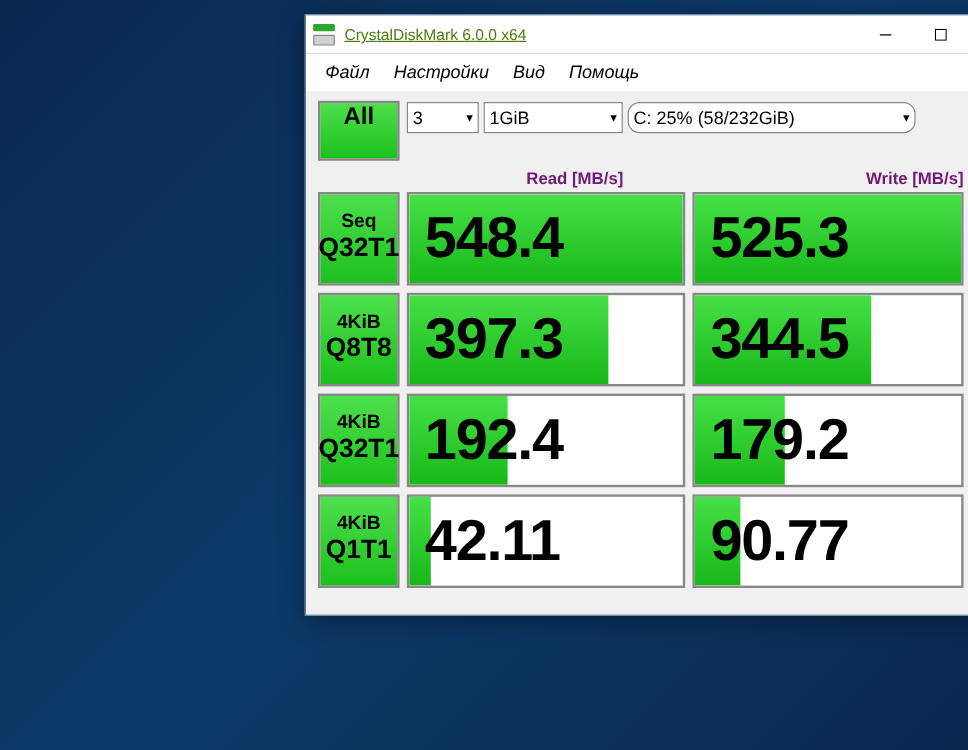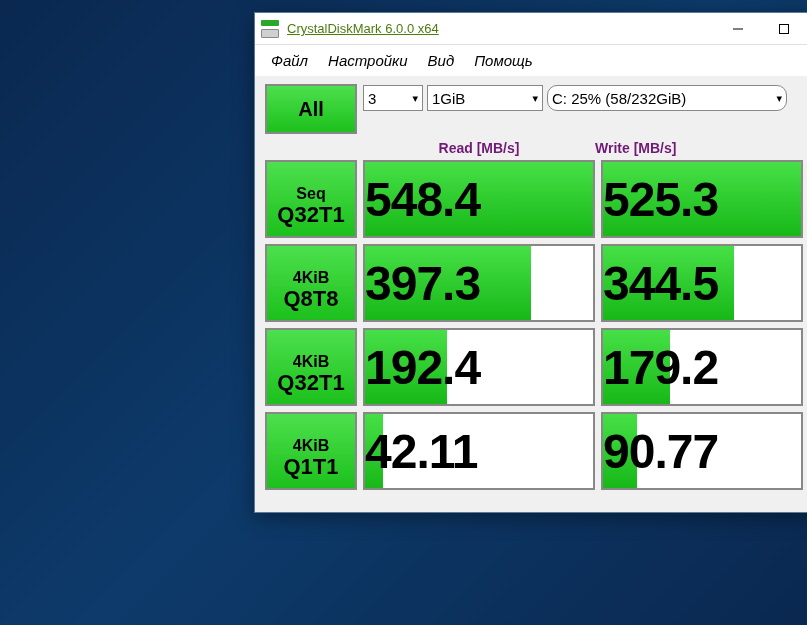--- a/index.html
+++ b/index.html
@@ -50,28 +50,28 @@
     background:#f0f0f0;
     padding: 8px 10px 16px 10px;
   }
   .controls-row {
     display:flex;
     align-items:stretch;
     gap:6px;
     margin-bottom:4px;
   }
   .side-btn {
-    width: 92px;
+    width: 68px;
     height: 50px;
     background: linear-gradient(#4de04d, #1cc01c);
     border: 2px solid #888;
     display:flex;
     flex-direction:column;
     align-items:center;
-    justify-content:center;
+    justify-content:flex-start;
     font-weight:bold;
     color:#000;
     font-size:20px;
     cursor:pointer;
   }
   .side-btn.small { font-size:15px; line-height:1.1; }
   .selects {
     display:flex;
     gap:4px;
     align-items:center;
@@ -95,21 +95,21 @@
   .headers-row {
     display:flex;
     margin-left:98px;
     font-size:14px;
     font-weight:bold;
     color:#701a75;
     margin-top:6px;
     margin-bottom:4px;
   }
   .header-read { width:232px; text-align:center; }
-  .header-write { flex:1; text-align:left; }
+  .header-write { flex:1; text-align:right; }
   .data-row {
     display:flex;
     align-items:stretch;
     gap:6px;
     margin-bottom:6px;
   }
   .value-cell {
     position:relative;
     height:78px;
     border:2px solid #888;
@@ -118,21 +118,21 @@
   }
   .value-cell.read { width:232px; }
   .value-cell.write { flex:1; min-width:180px; }
   .bar {
     position:absolute;
     left:0; top:0; bottom:0;
     background: linear-gradient(#46e046, #18b818);
   }
   .val-text {
     position:absolute;
-    left:0; top:50%;
+    left:13px; top:50%;
     transform:translateY(-50%);
     font-size:48px;
     font-weight:bold;
     color:#000;
     letter-spacing:-1px;
     white-space:nowrap;
   }
   .side-btn .l1 { font-size:16px;margin-top:14px; }
   .side-btn .l2 { font-size:22px; }
 </style>

